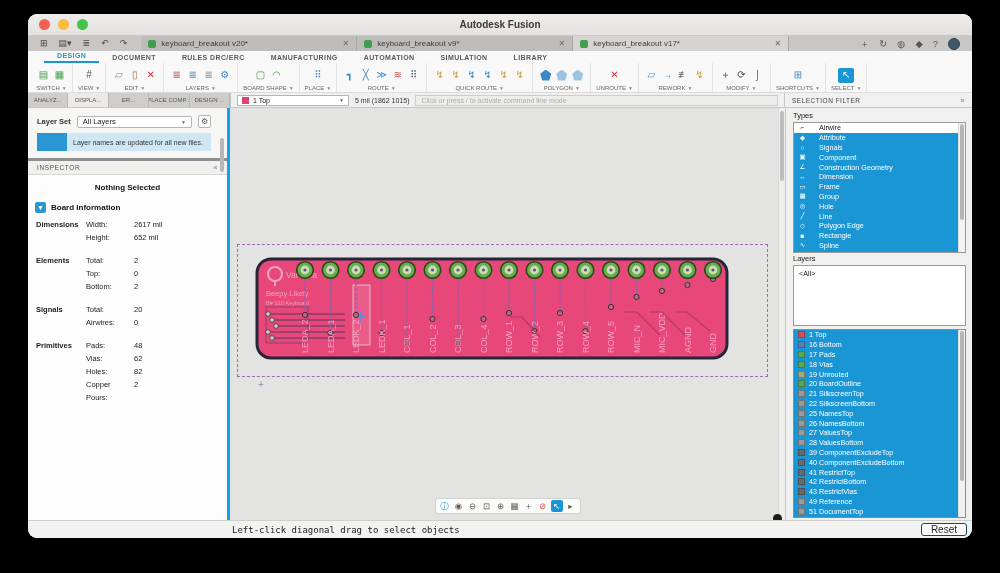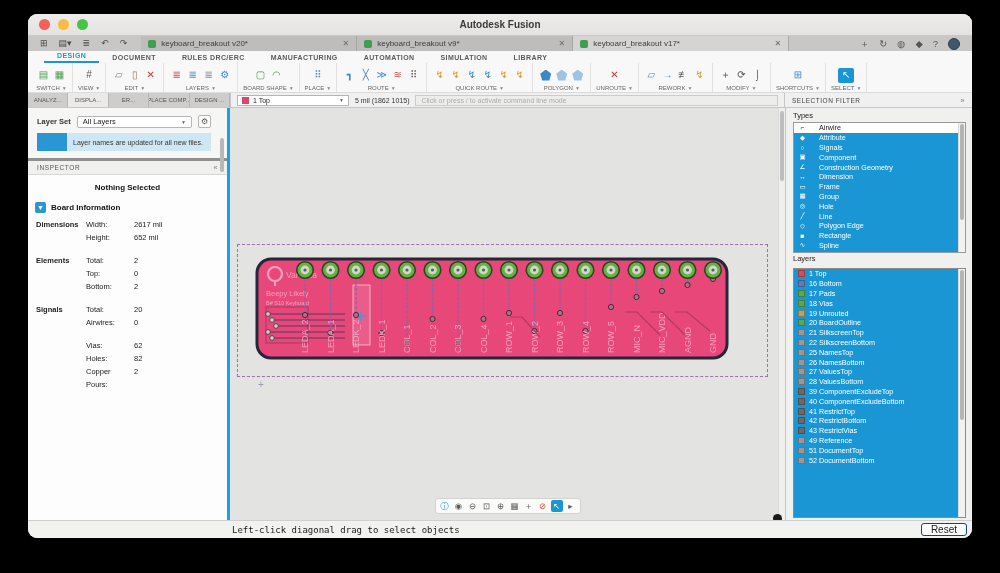--- a/index.html
+++ b/index.html
@@ -420,20 +420,25 @@
                 <span class="ikey">Total:</span>
                 <span class="ival">20</span>
               </div>
               <div class="irow">
                 <span class="gname"></span>
                 <span class="ikey">Airwires:</span>
                 <span class="ival">0</span>
               </div>
             </div>
             <div class="igroup">
+              <div class="irow">
+                <span class="gname">Primitives</span>
+                <span class="ikey">Pads:</span>
+                <span class="ival">48</span>
+              </div>
               <div class="irow">
                 <span class="gname"></span>
                 <span class="ikey">Vias:</span>
                 <span class="ival">62</span>
               </div>
               <div class="irow">
                 <span class="gname"></span>
                 <span class="ikey">Holes:</span>
                 <span class="ival">82</span>
               </div>
@@ -655,20 +660,23 @@
           </div>
           <div class="trow sel">
             <span class="ticon">T</span>
             <span>Text</span>
           </div>
           <div class="vsb">
             <div class="thumb" style="height:96px;"></div>
           </div>
       </div>
       <div class="rp-label">Layers</div>
+      <div class="allbox">
+        <span>&lt;All&gt;</span>
+      </div>
       <div class="layerbox" id="layerbox">
         <div class="lrow">
             <span class="lsq" style="background: rgb(209, 79, 95);"></span>
             <span>1 Top</span>
           </div>
           <div class="lrow">
             <span class="lsq" style="background: rgb(91, 127, 180);"></span>
             <span>16 Bottom</span>
           </div>
           <div class="lrow">

